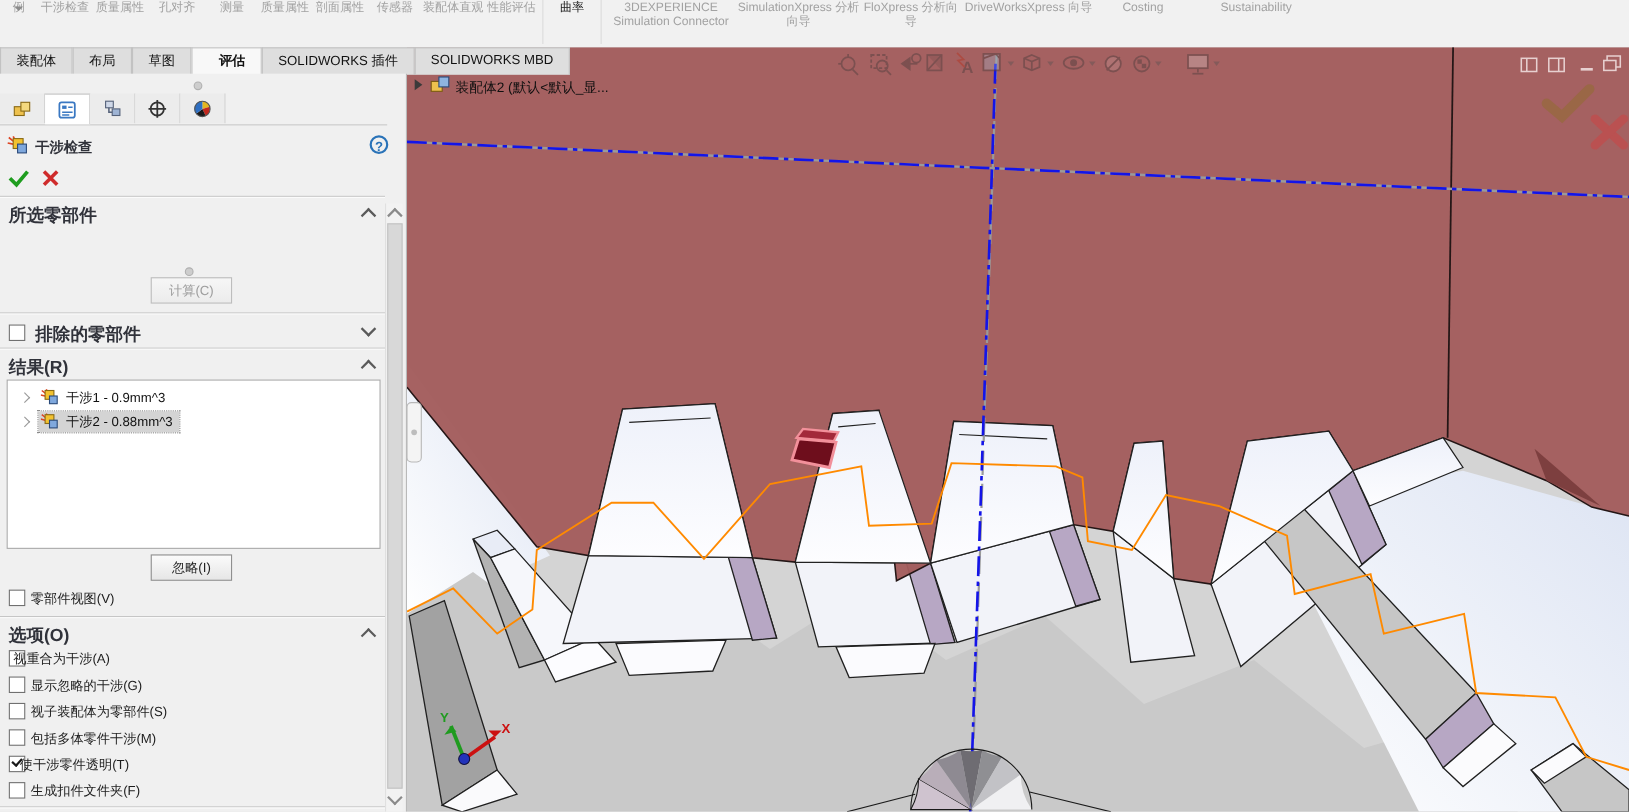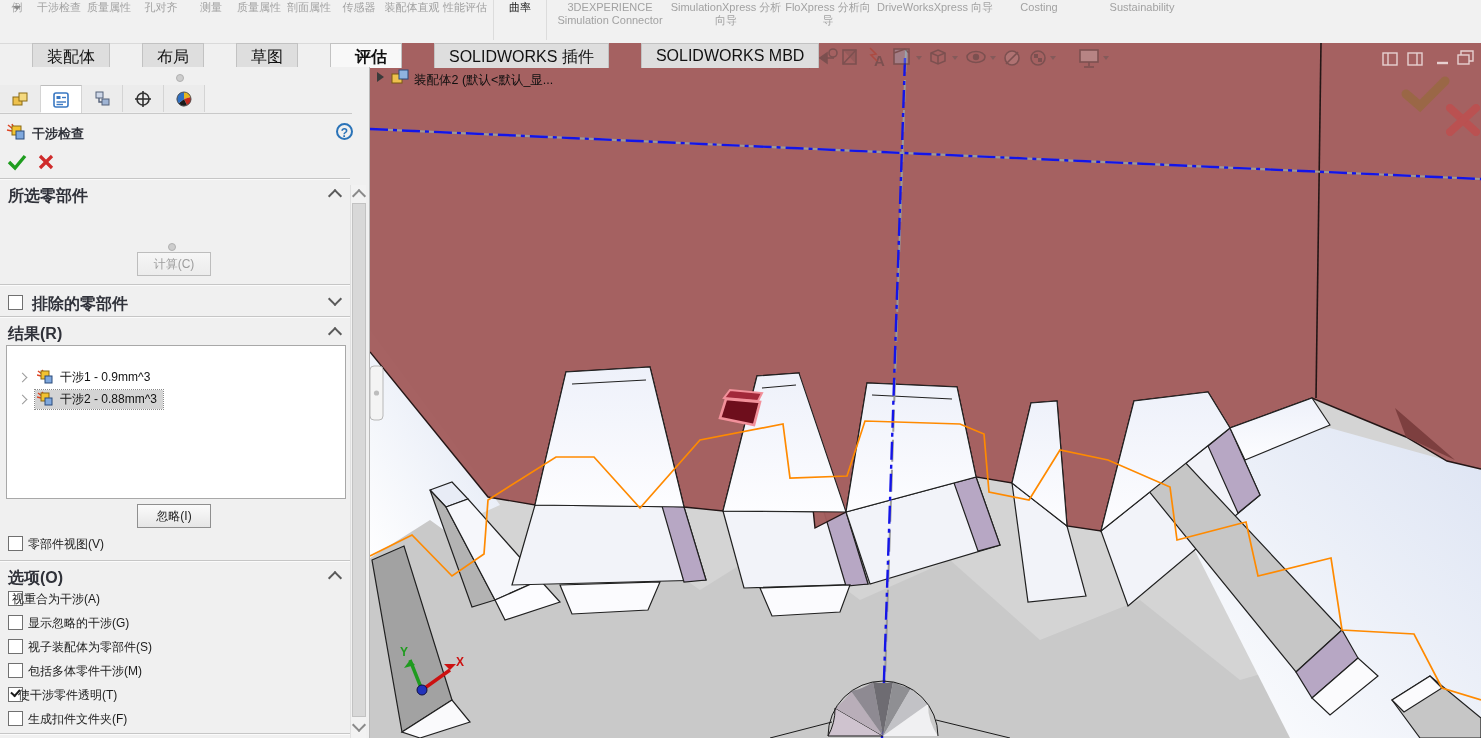--- a/index.html
+++ b/index.html
@@ -13,22 +13,22 @@
   #ribbon{position:absolute;left:0;top:0;width:1481px;height:43px;background:#f1f1f1;
     border-bottom:1px solid #dadada;display:flex;align-items:flex-start;}
   .rib-item{font-size:11px;line-height:13px;text-align:center;color:#a2a2a2;
     padding-top:1px;flex:0 0 auto;position:relative;}
   .rib-item.enabled{color:#1a1a1a;}
   .rib-caret{position:absolute;left:50%;bottom:4px;margin-left:-4px;width:0;height:0;
     border-left:4px solid transparent;border-right:4px solid transparent;border-top:4px solid #8a8a8a;}
   .rib-sep{width:1px;height:40px;background:#dcdcdc;margin:0 3px;flex:0 0 auto;}
   
   #tabrow{position:absolute;left:0;top:43px;height:24px;display:flex;z-index:6;}
-  .tab{font-size:16px;color:#111;background:#dedede;border:1px solid #c2c2c2;border-bottom:none;
-    padding:3px 14px 0 14px;height:21px;box-sizing:content-box;white-space:nowrap;margin-left:32px;}
+  .tab{font-size:12px;color:#111;background:#dedede;border:1px solid #c2c2c2;border-bottom:none;
+    padding:3px 14px 0 14px;height:21px;box-sizing:content-box;white-space:nowrap;}
   .tab.active{background:#f8f8f8;font-weight:bold;padding-left:24px;}
   
   #panel{position:absolute;left:0;top:67px;width:370px;height:671px;background:#f0f0f0;
     border-right:1px solid #b9b9b9;z-index:7;box-sizing:border-box;}
   .dot{width:6px;height:6px;border-radius:50%;background:#cdcdcd;border:1px solid #b0b0b0;position:absolute;}
   #pmtabs{position:absolute;left:0;top:18px;height:28px;display:flex;border-bottom:1px solid #c9c9c9;width:352px;}
   .pmtab{width:40px;height:27px;border-right:1px solid #d4d4d4;display:flex;align-items:center;justify-content:center;background:#ececec;}
   .pmtab.active{background:#ffffff;border-top:1px solid #bdbdbd;}
   .sep-h{position:absolute;left:0;width:350px;height:0;border-top:1px solid #c6c6c6;border-bottom:1px solid #fbfbfb;}
   .hdr{position:absolute;font-size:16px;font-weight:bold;color:#30323a;}
@@ -168,21 +168,21 @@
   <div class="cb" style="left:8px;top:228px;"></div>
   <div class="hdr" style="left:32px;top:227px;">排除的零部件</div>
   <div class="chev down" style="left:330px;top:227px;"></div>
 
   <div class="sep-h" style="top:249px;"></div>
 
   <div class="hdr" style="left:8px;top:257px;">结果(R)</div>
   <div class="chev up" style="left:330px;top:262px;"></div>
 
   <div id="resultbox">
-    <div class="ritem" style="margin-top:20px;">
+    <div class="ritem" style="margin-top:4px;">
       <span class="rarrow"></span>
       <span class="lblwrap">
         <svg width="18" height="16" style="margin-right:5px;">
           <line x1="1" y1="2" x2="5" y2="5" stroke="#d42" stroke-width="1.4"></line>
           <line x1="5" y1="1" x2="7" y2="4" stroke="#d42" stroke-width="1.4"></line>
           <line x1="0" y1="6" x2="4" y2="7" stroke="#d42" stroke-width="1.4"></line>
           <rect x="4" y="2" width="8" height="8" fill="#f2c230" stroke="#8a6a14"></rect>
           <rect x="8" y="7" width="7" height="7" fill="#7fa8dd" stroke="#2a4a7a"></rect>
         </svg>
         <span>干涉1 - 0.9mm^3</span>

